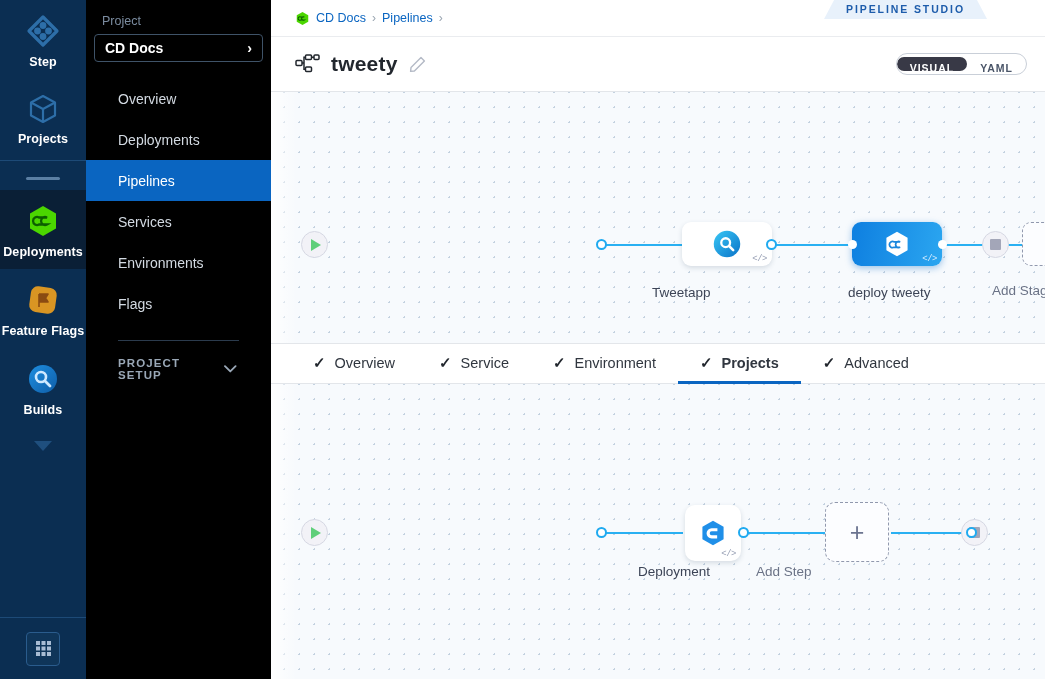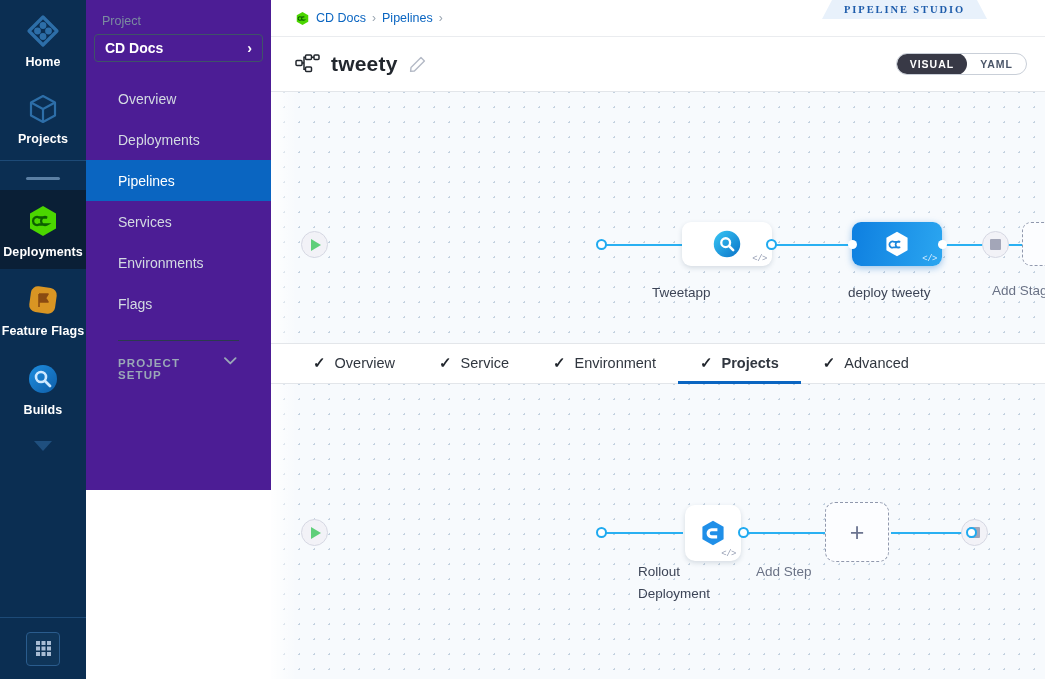--- a/index.html
+++ b/index.html
@@ -31,53 +31,52 @@
     position: absolute; bottom: 0; left: 0; width: 86px; height: 62px;
     border-top: 1px solid #1d4a77; display: flex; align-items: center; justify-content: center;
   }
   .grid-btn {
     width: 34px; height: 34px; border: 1px solid #2a5c8d; border-radius: 4px;
     background: #0f3559; display: flex; align-items: center; justify-content: center; cursor: pointer;
   }
 
   
   .proj {
-    width: 185px; flex: 0 0 185px; height: 490px; background: #4c1d95; position: relative;
+    width: 185px; flex: 0 0 185px; height: 679px; background: #000000; position: relative;
   }
   .proj-title { color: #7b8ca0; font-size: 12.5px; padding: 14px 16px 6px; }
   .proj-select {
     margin: 0 8px; height: 28px; border: 1px solid #3f5368; border-radius: 4px;
     display: flex; align-items: center; justify-content: space-between;
     padding: 0 10px; cursor: pointer;
   }
   .proj-select span { color: #fff; font-size: 14px; font-weight: bold; }
   .proj-chevron { color: #fff; font-size: 14px; font-weight: bold; }
   .proj-nav { margin-top: 16px; }
   .proj-item {
     height: 41px; display: flex; align-items: center; padding-left: 32px;
     color: #d3dae2; font-size: 14px; cursor: pointer;
   }
   .proj-item.active { background: #0a65c1; color: #fff; }
   .proj-divider { height: 1px; background: #2b3b4d; margin: 16px 32px 0; }
   .proj-setup {
-    display: flex; justify-content: space-between;
+    display: flex; align-items: center; justify-content: space-between;
     padding: 16px 34px 0 32px; color: #9aa8b7; font-size: 11.5px;
     font-weight: bold; letter-spacing: 1.1px; cursor: pointer;
   }
 
   
   .main { flex: 1; height: 679px; position: relative; background: #fff; display: flex; flex-direction: column; }
 
   .studio-badge {
     position: absolute; top: 0; right: 58px; height: 19px; line-height: 19px;
     padding: 0 22px; background: #e8f1fb; color: #1d5cab;
     font-size: 10.5px; font-weight: bold; letter-spacing: 1.9px;
     clip-path: polygon(10px 0, calc(100% - 10px) 0, 100% 100%, 0 100%);
     z-index: 5;
-    font-family: Liberation Serif, serif;
   }
 
   .breadcrumb {
     height: 37px; display: flex; align-items: center; gap: 6px;
     padding-left: 24px; border-bottom: 1px solid #eaecef; background: #fff;
   }
   .bc-link { color: #0a65c1; font-size: 12.5px; cursor: pointer; }
   .bc-sep { color: #9aa5b1; font-size: 12px; }
 
   .title-bar {
@@ -85,21 +84,21 @@
     padding-left: 24px; border-bottom: 1px solid #e3e6ea; background: #fff; position: relative;
   }
   .pipeline-name { font-size: 21px; font-weight: bold; color: #22272e; letter-spacing: .2px; }
   .toggle {
     position: absolute; right: 18px; top: 50%; transform: translateY(-50%);
     display: flex; align-items: center; border: 1px solid #c9cfd8;
     border-radius: 13px; height: 22px; background: #fff; overflow: hidden;
   }
   .toggle div {
     font-size: 10.5px; font-weight: bold; letter-spacing: 1px;
-    padding: 0 13px; height: 22px; line-height: 22px; cursor: pointer; color: #4a5568;
+    padding: 0 13px; height: 14px; line-height: 22px; cursor: pointer; color: #4a5568;
   }
   .toggle .on { background: #383946; color: #fff; border-radius: 13px; }
 
   
   .canvas {
     position: relative; background-color: #f7fafd;
     background-image: radial-gradient(#c4d2e0 1px, transparent 1px);
     background-size: 15px 15px; background-position: 6px 8px; overflow: hidden;
   }
   .canvas.top { height: 252px; border-bottom: 1px solid #e3e6ea; }
@@ -179,21 +178,21 @@
   <div class="rail">
 
     <div class="rail-item">
       <svg width="34" height="34" viewBox="0 0 34 34">
         <path d="M17 3 L31 17 L17 31 L3 17 Z" fill="none" stroke="#2d6ea8" stroke-width="3.2" stroke-linejoin="round"></path>
         <circle cx="11.5" cy="17" r="3.4" fill="#2d6ea8"></circle>
           <circle cx="22.5" cy="17" r="3.4" fill="#2d6ea8"></circle>
         <circle cx="17" cy="11.5" r="3.4" fill="#2d6ea8"></circle>
           <circle cx="17" cy="22.5" r="3.4" fill="#2d6ea8"></circle>
       </svg>
-      <span class="rail-label">Home</span>
+      <span class="rail-label">Step</span>
     </div>
 
     <div class="rail-item">
       <svg width="32" height="32" viewBox="0 0 32 32">
         <path d="M16 3 L28 9.5 V22.5 L16 29 L4 22.5 V9.5 Z" fill="none" stroke="#2d6ea8" stroke-width="2.2" stroke-linejoin="round"></path>
         <path d="M4 9.5 L16 16 L28 9.5" fill="none" stroke="#2d6ea8" stroke-width="2.2" stroke-linejoin="round"></path>
         <path d="M16 16 V29" fill="none" stroke="#2d6ea8" stroke-width="2.2"></path>
       </svg>
       <span class="rail-label">Projects</span>
     </div>
@@ -401,21 +400,20 @@
 
       <div class="node step" style="left:414px; top:121px;">
         <svg width="30" height="30" viewBox="0 0 34 34">
           <path d="M17 3 L29 10 V24 L17 31 L5 24 V10 Z" fill="#1f8fe8"></path>
           <path d="M22 11.5 h-6.5a5.8 5.8 0 1 0 0 11.6 h6.2 v-3.6 h-6.2a2.2 2.2 0 1 1 0-4.4 H22 Z" fill="#fff"></path>
         </svg>
         <span class="code-mark">&lt;/&gt;</span>
       </div>
       <div class="dot-hollow" style="left:467px; top:143px;"></div>
       <div class="node-label" style="left:367px; top:177px; width:150px;">
-        <div>Rollout</div>
         <div>Deployment</div>
       </div>
 
       <div class="node add step" style="left:554px; top:118px;">
         <span>+</span>
       </div>
       <div class="node-label muted" style="left:485px; top:177px; width:150px;">Add Step</div>
 
       <div class="dot-hollow" style="left:695px; top:143px;"></div>
       <div class="terminal" style="right:57px; top:135px;">

